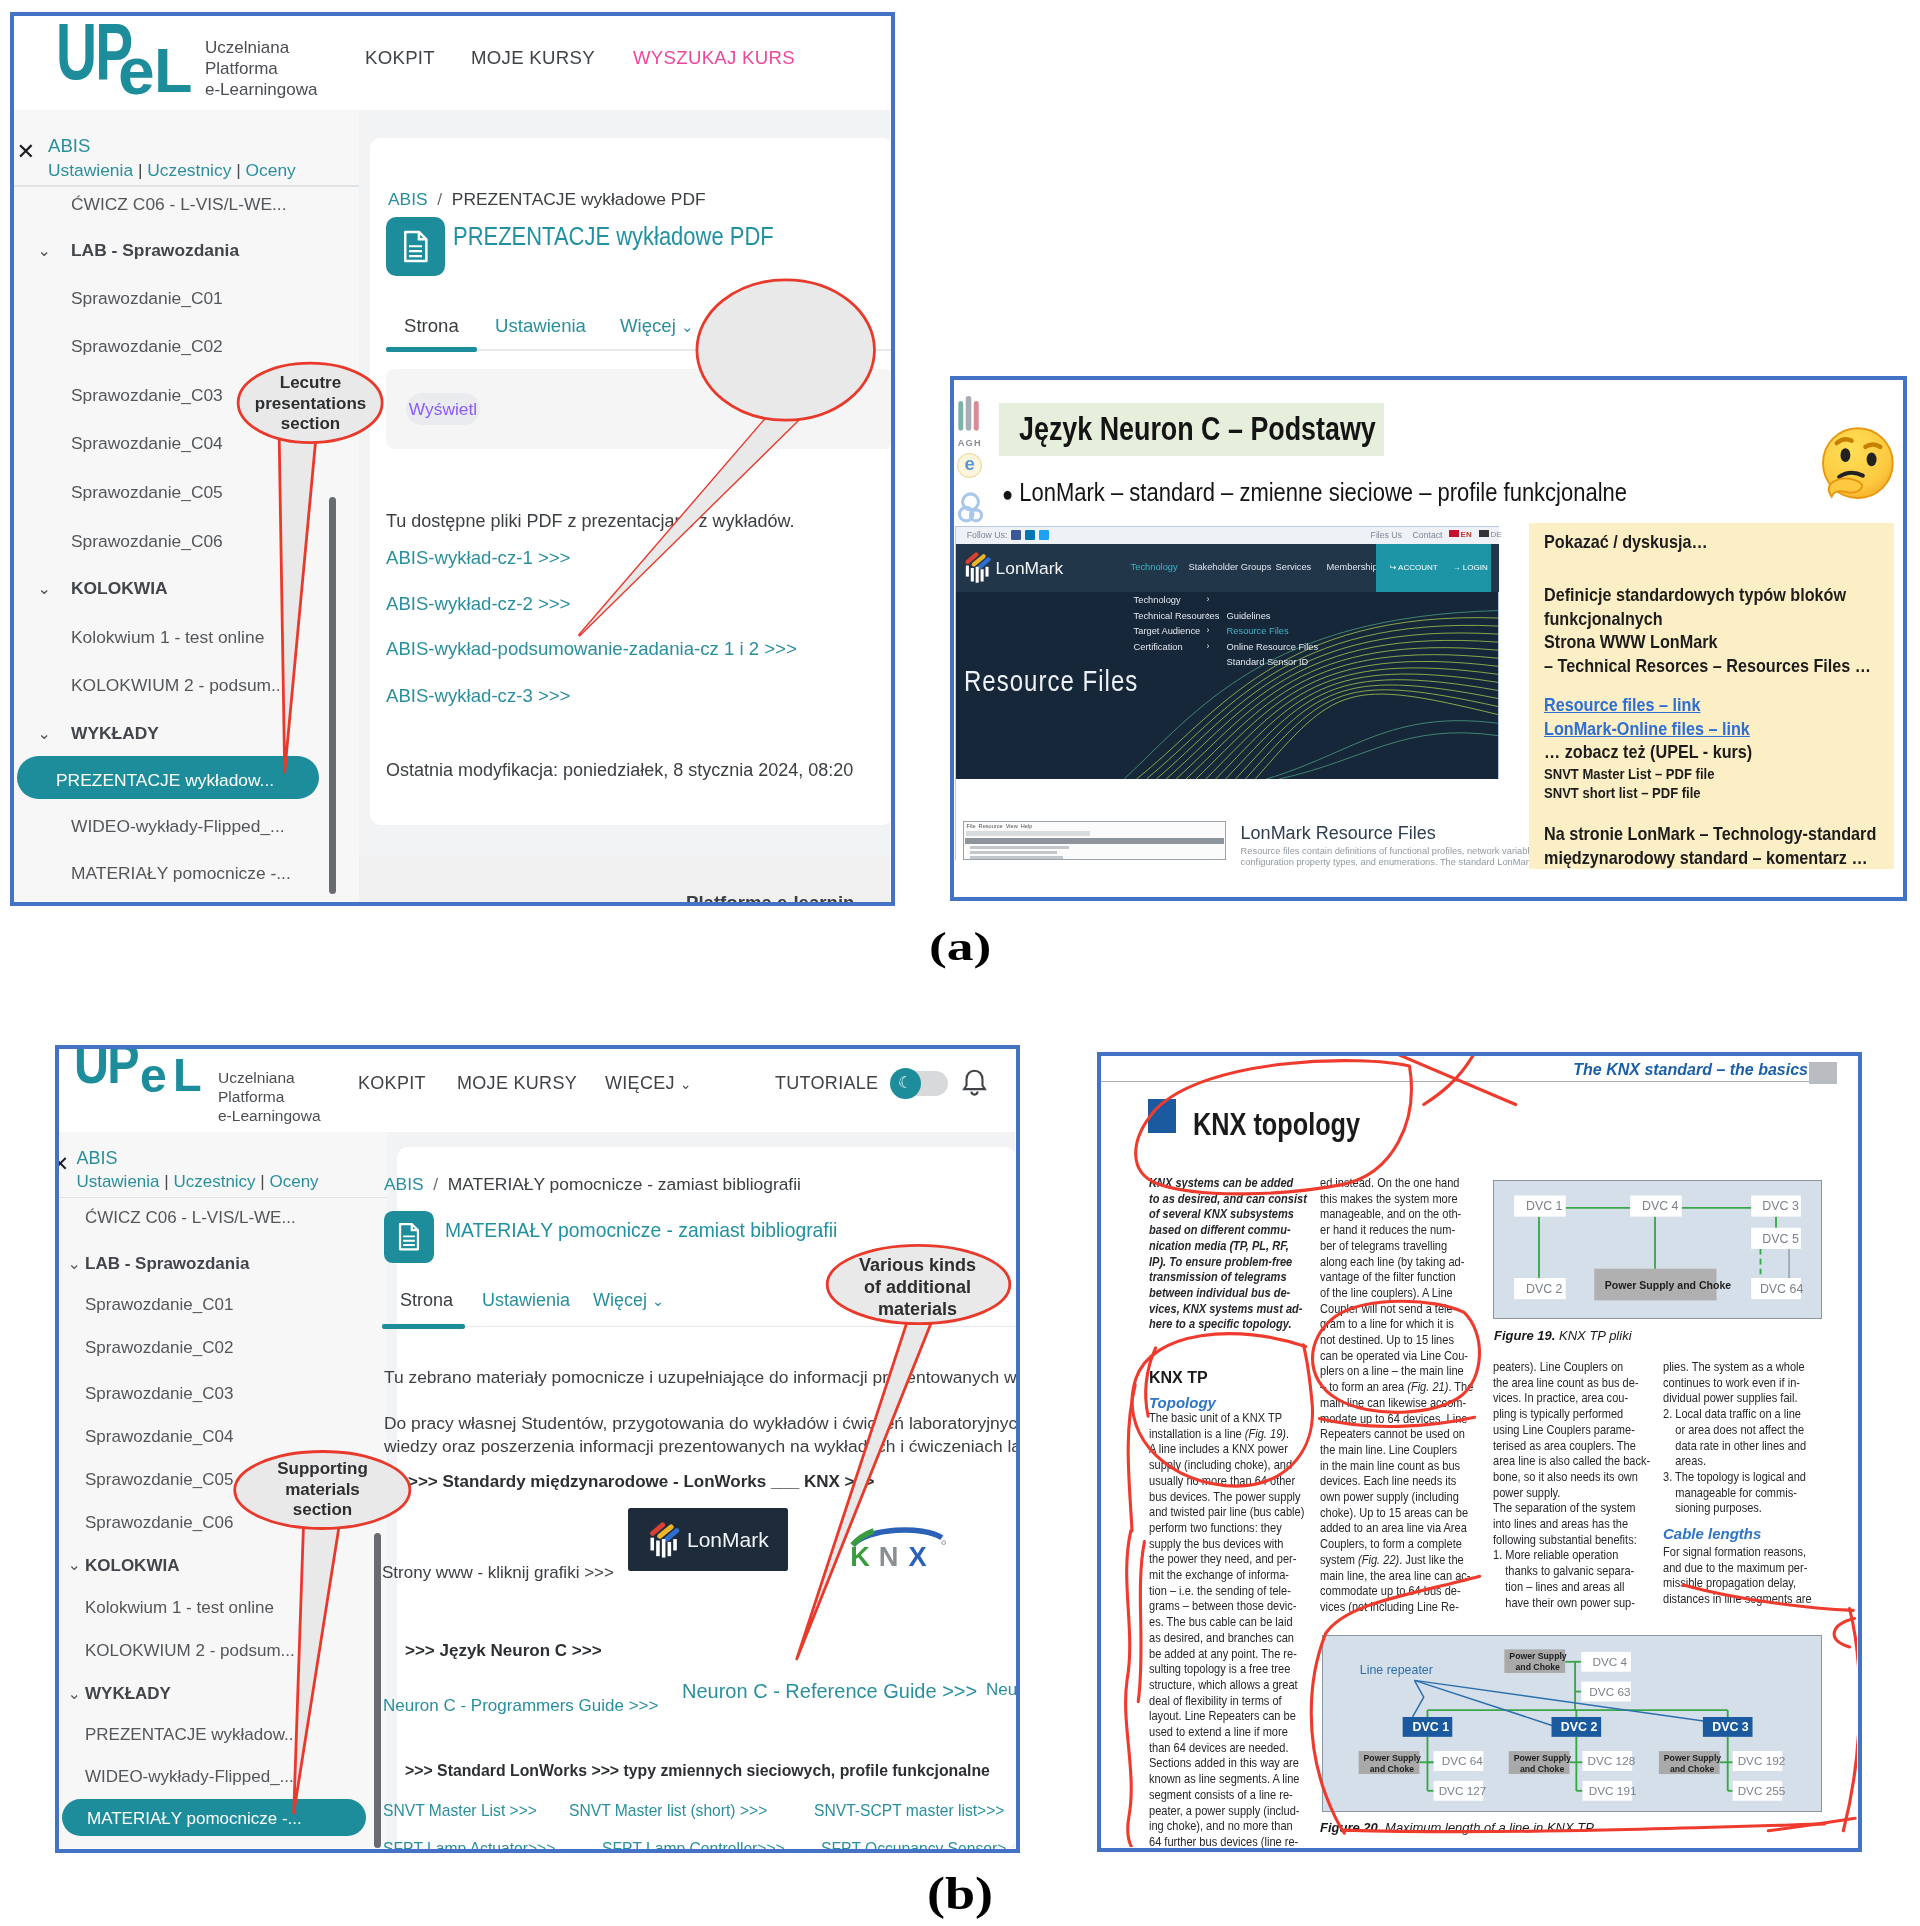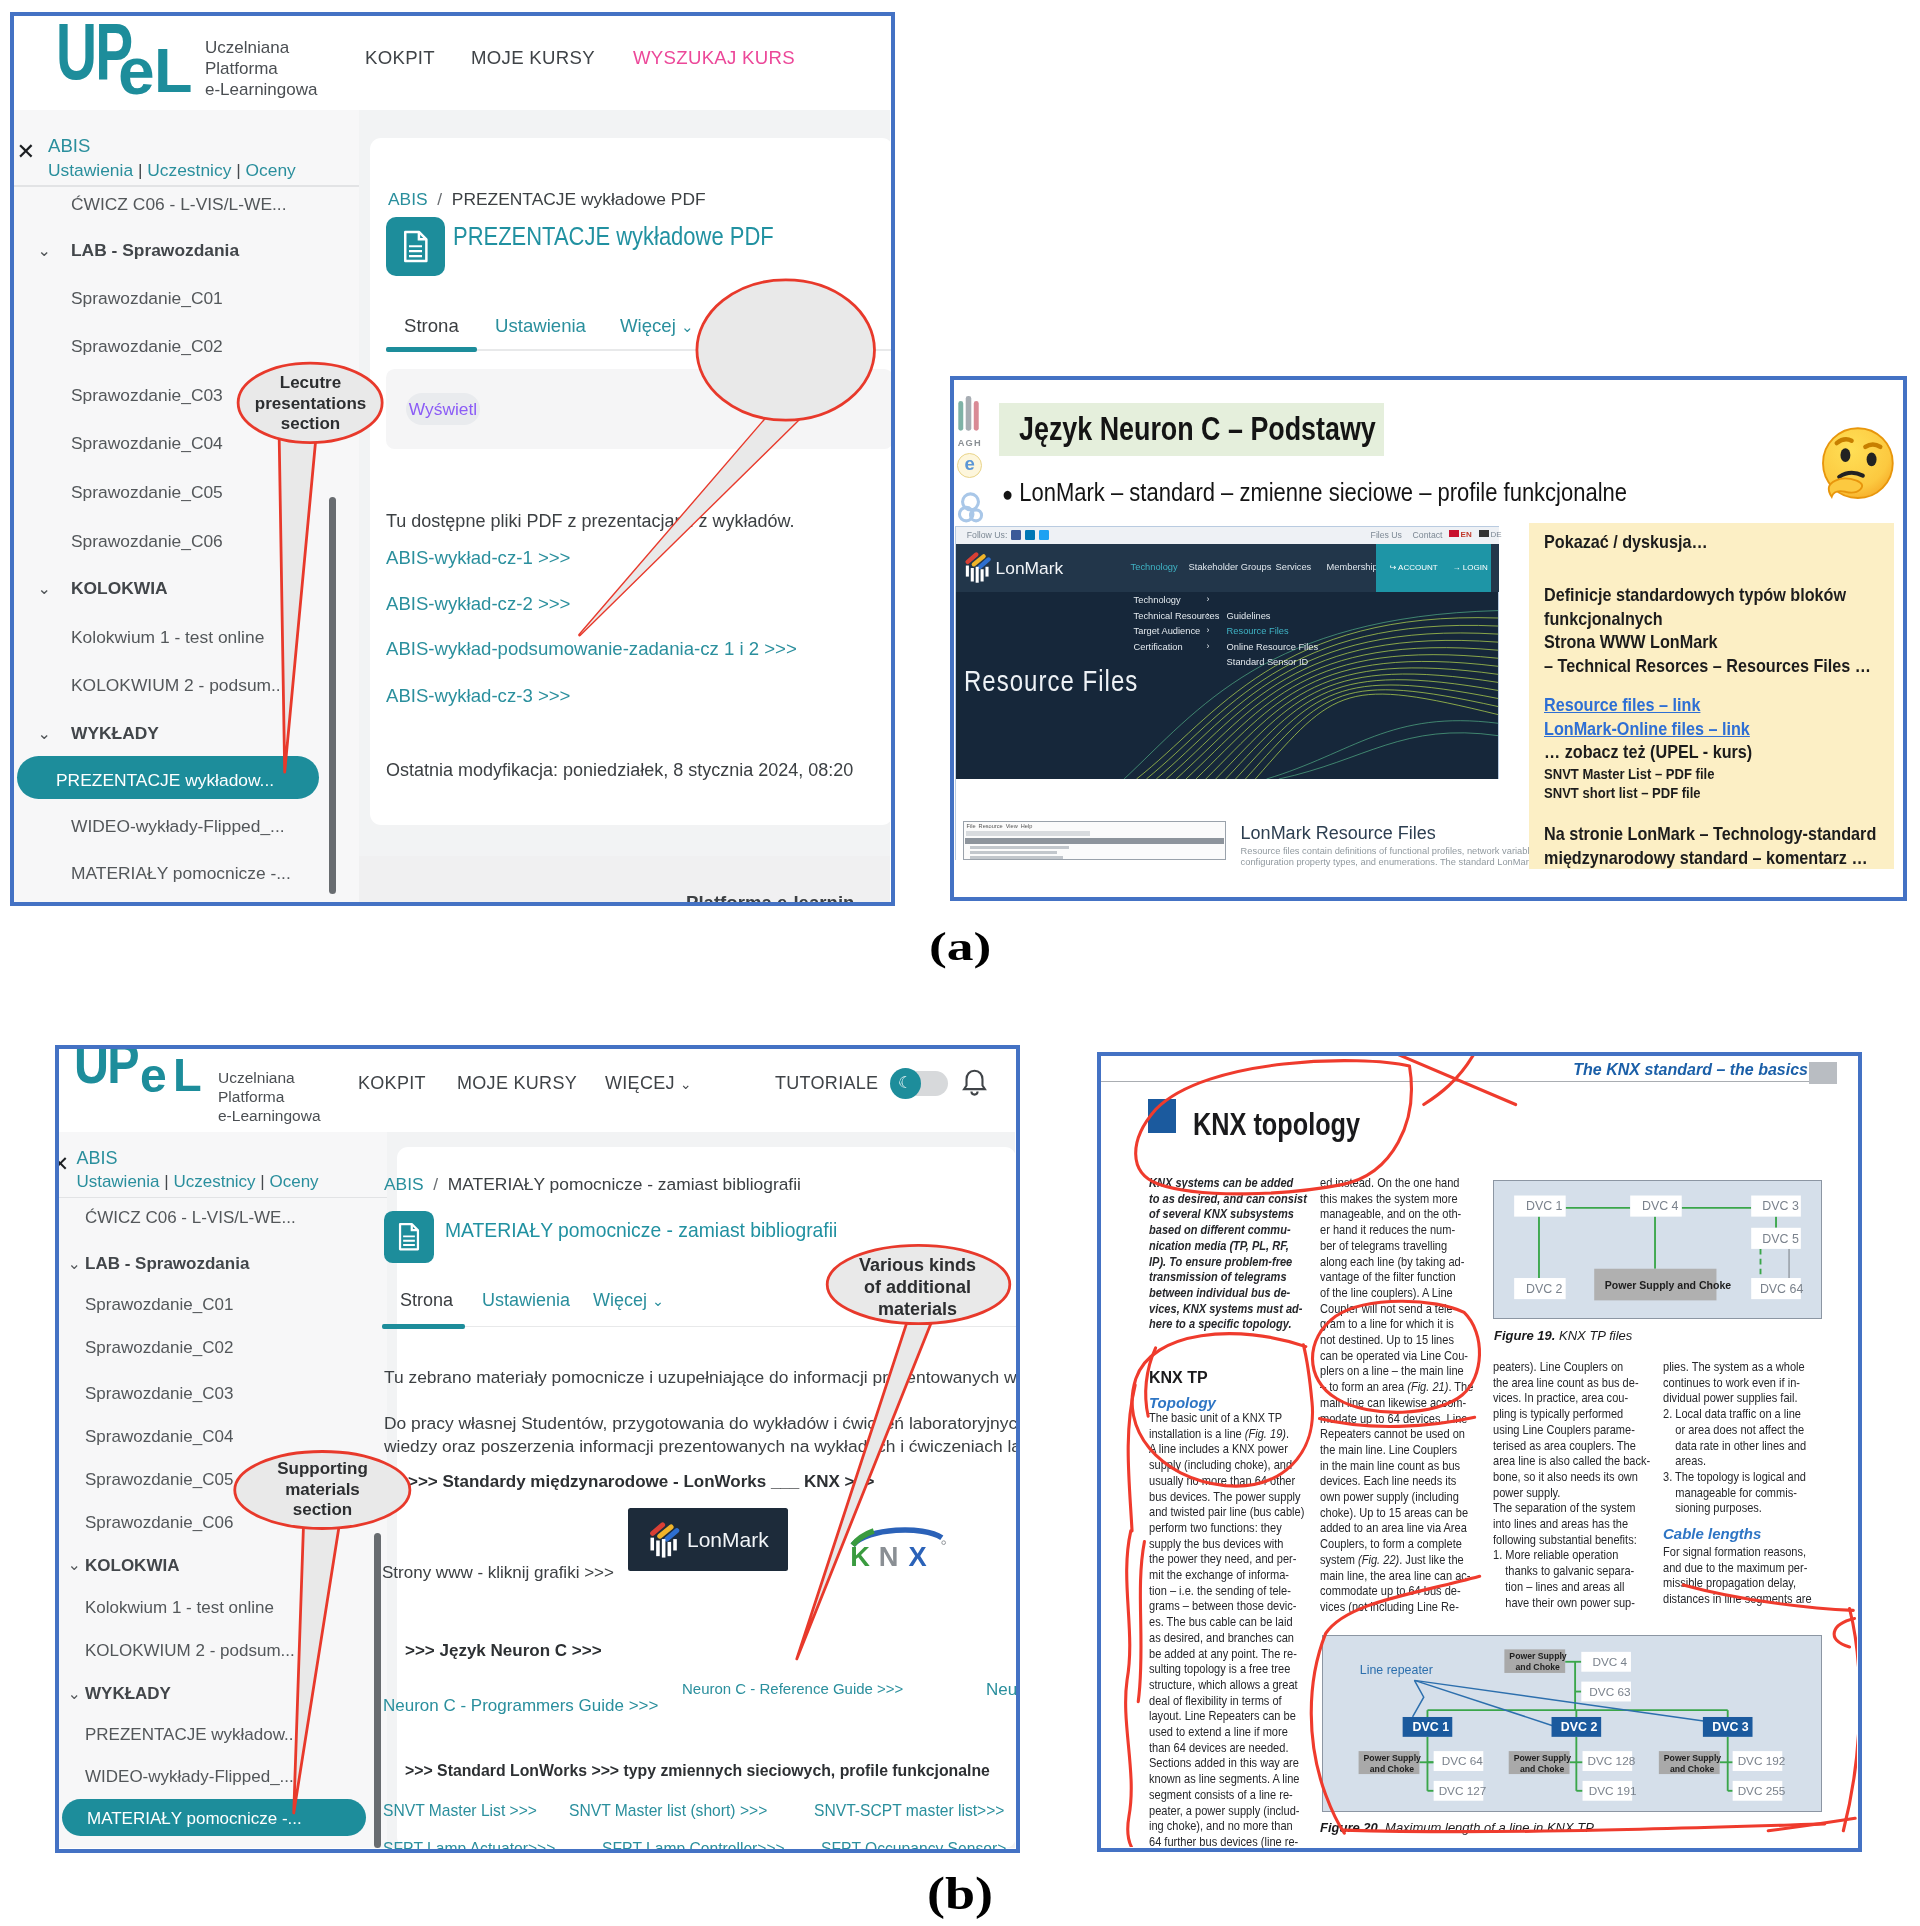--- a/index.html
+++ b/index.html
@@ -309,21 +309,21 @@
       <path d="M6 34 C 30 6, 120 2, 150 22" fill="none" stroke="#2b62b8" stroke-width="9"></path>
       <path d="M6 34 C 14 24, 26 16, 40 11" fill="none" stroke="#3a9b3f" stroke-width="9"></path>
       <text x="2" y="68" font-size="44" font-weight="bold" fill="#3a9b3f" font-family="Liberation Sans,sans-serif">K</text>
       <text x="48" y="68" font-size="44" font-weight="bold" fill="#8a8f94" font-family="Liberation Sans,sans-serif">N</text>
       <text x="96" y="68" font-size="44" font-weight="bold" fill="#2b62b8" font-family="Liberation Sans,sans-serif">X</text>
       <circle cx="153" cy="30" r="3" fill="none" stroke="#8a8f94" stroke-width="1.5"></circle>
     </svg>
     <div class="abs dark" style="left:323px;top:514px;font-size:17px;">Strony www - kliknij grafiki &gt;&gt;&gt;</div>
     <div class="abs" style="left:346px;top:592px;font-size:17px;font-weight:bold;color:#2d3033;">&gt;&gt;&gt; Język Neuron C &gt;&gt;&gt;</div>
     <div class="abs teal" style="left:324px;top:631px;font-size:17px;margin-top:16px;">Neuron C - Programmers Guide &gt;&gt;&gt;</div>
-    <div class="abs teal" style="left:623px;top:631px;font-size:15px;text-align:center;">Neuron C - Reference Guide &gt;&gt;&gt;</div>
+    <div class="abs teal" style="left:623px;top:631px;font-size:20px;text-align:center;">Neuron C - Reference Guide &gt;&gt;&gt;</div>
     <div class="abs teal" style="left:927px;top:631px;font-size:17px;">Neuron</div>
     <div class="abs" style="left:346px;top:712px;font-size:17px;font-weight:bold;color:#2d3033;transform:scaleX(0.93);transform-origin:0 0;">&gt;&gt;&gt; Standard LonWorks &gt;&gt;&gt; typy zmiennych sieciowych, profile funkcjonalne</div>
     <div class="abs teal" style="left:324px;top:752px;font-size:17px;transform:scaleX(0.92);transform-origin:0 0;">SNVT Master List &gt;&gt;&gt;</div>
     <div class="abs teal" style="left:510px;top:752px;font-size:17px;transform:scaleX(0.92);transform-origin:0 0;">SNVT Master list (short) &gt;&gt;&gt;</div>
     <div class="abs teal" style="left:755px;top:752px;font-size:17px;transform:scaleX(0.92);transform-origin:0 0;">SNVT-SCPT master list&gt;&gt;&gt;</div>
     <div class="abs teal" style="left:324px;top:790px;font-size:17px;transform:scaleX(0.92);transform-origin:0 0;">SFPT Lamp Actuator&gt;&gt;&gt;</div>
     <div class="abs teal" style="left:543px;top:790px;font-size:17px;transform:scaleX(0.92);transform-origin:0 0;">SFPT Lamp Controller&gt;&gt;&gt;</div>
     <div class="abs teal" style="left:762px;top:790px;font-size:17px;transform:scaleX(0.92);transform-origin:0 0;">SFPT Occupancy Sensor&gt;</div>
 
     <svg class="abs" style="left:0;top:0;" width="957" height="800" viewBox="0 0 1541 1288">
@@ -374,21 +374,21 @@
         <rect x="416" y="77" width="80" height="34" fill="#fff"></rect>
           <text x="434" y="101">DVC 5</text>
         <rect x="34" y="158" width="83" height="34" fill="#fff"></rect>
           <text x="53" y="182">DVC 2</text>
         <rect x="416" y="158" width="80" height="34" fill="#fff"></rect>
           <text x="430" y="182">DVC 64</text>
         <rect x="163" y="143" width="197" height="51" fill="#b0b0b0"></rect>
           <text x="180" y="175" fill="#1d1d1d" font-weight="bold" font-size="17">Power Supply and Choke</text>
       </g>
     </svg>
-    <div class="abs" style="left:393px;top:272px;font-size:13px;color:#1a1a1c;"><b><i>Figure 19.</i></b> <i>KNX TP files</i></div>
+    <div class="abs" style="left:393px;top:272px;font-size:13px;color:#1a1a1c;"><b><i>Figure 19.</i></b> <i>KNX TP pliki</i></div>
 
     <div class="abs" style="left:221px;top:579px;width:500px;height:177px;background:#d5dfea;border:1.2px solid #8c96a3;box-sizing:border-box;"></div>
     <svg class="abs" style="left:221px;top:579px;" width="500" height="177" viewBox="0 0 806 285">
       <g stroke="#3aa64a" stroke-width="3" fill="none">
         <path d="M170 121 H654"></path>
         <path d="M170 121 V132"></path>
           <path d="M410 121 V132"></path>
           <path d="M654 121 V132"></path>
         <path d="M408 43 V121"></path>
           <path d="M392 43 H418"></path>

